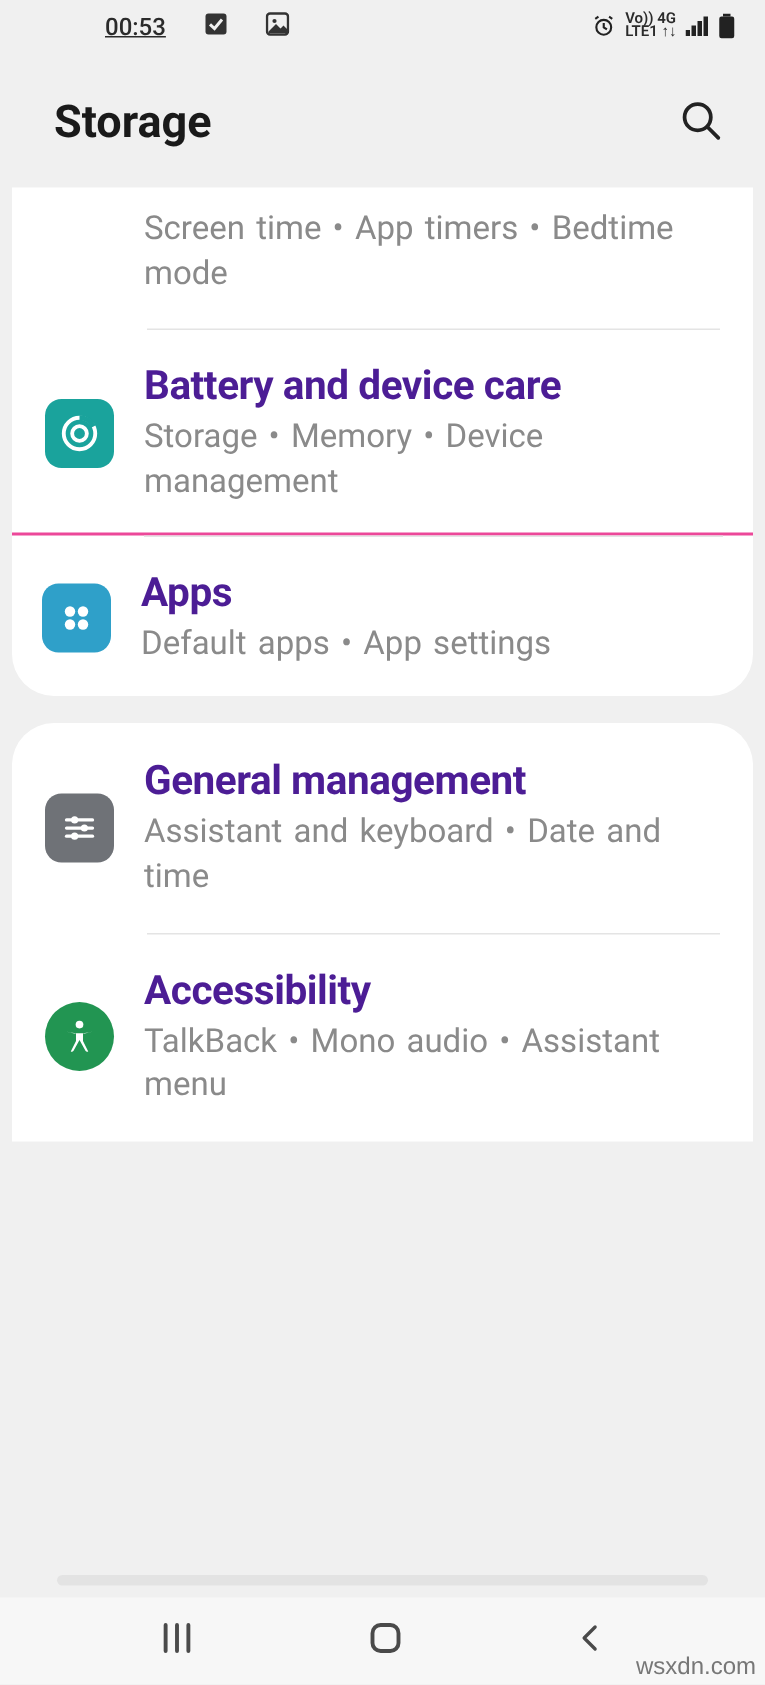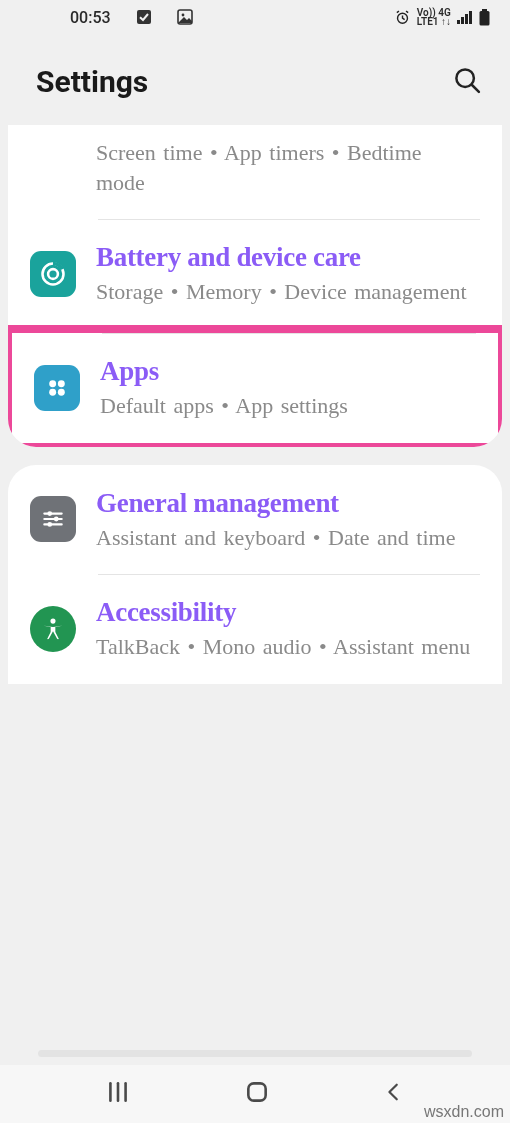--- a/index.html
+++ b/index.html
@@ -14,21 +14,21 @@
   .statusbar {
     height: 34px;
     display: flex;
     align-items: center;
     justify-content: space-between;
     padding: 0 20px 0 70px;
     font-size: 16px;
     font-weight: 500;
     color: #2b2b2b;
   }
-  .status-left { display: flex; align-items: center; gap: 25px; }
+  .status-left { display: flex; gap: 25px; text-decoration: underline; }
   .status-right { display: flex; align-items: center; gap: 6px; }
   .status-right svg, .status-left svg { display: block; }
   .lte { font-size: 10px; line-height: 9px; font-weight: 600; text-align: left; }
   .header {
     display: flex;
     align-items: center;
     justify-content: space-between;
     padding: 30px 28px 26px 36px;
   }
   .header-title { font-size: 30px; font-weight: 700; color: #1a1a1a; }
@@ -50,21 +50,20 @@
     border-bottom-left-radius: 0;
     border-bottom-right-radius: 0;
     margin-bottom: 16px;
   }
   .item {
     display: flex;
     align-items: center;
     gap: 20px;
     padding: 22px 22px 22px 22px;
     position: relative;
-    font-family: Liberation Serif, serif;
   }
   .item.first-partial { padding-top: 10px; }
   .item + .item::before {
     content: "";
     position: absolute;
     left: 90px;
     right: 22px;
     top: 0;
     height: 1px;
     background: #e4e4e4;
@@ -73,24 +72,24 @@
     width: 46px;
     height: 46px;
     border-radius: 11px;
     display: flex;
     align-items: center;
     justify-content: center;
     flex: 0 0 46px;
   }
   .icon-empty { width: 46px; flex: 0 0 46px; }
   .itembody { flex: 1 1 auto; padding-right: 4px; }
-  .item-title { font-size: 27px; font-weight: 700; color: #8b5cf6; line-height: 1.22; letter-spacing: -0.3px; }
+  .item-title { font-size: 27px; font-weight: 700; color: #4c1d95; line-height: 1.22; letter-spacing: -0.3px; }
   .item-sub { font-size: 22px; color: #8a8a8a; line-height: 1.35; margin-top: 3px; word-spacing: 2px;}
   .highlight {
-    border: 8px solid #ec4899;
+    border: 2px solid #ec4899;
     margin: -4px; 
     position: relative;
     z-index: 5;
   }
   .navbar {
     position: absolute;
     bottom: 0; left: 0; right: 0;
     height: 58px;
     background: #f7f7f7;
     display: flex;
@@ -156,21 +155,21 @@
     <span>
       <svg width="11" height="17" viewBox="0 0 11 17">
           <rect x="3" y="0" width="5" height="2" fill="#222"></rect>
           <rect x="0.5" y="2" width="10" height="14.5" rx="1.5" fill="#222"></rect>
         </svg>
     </span>
   </div>
 </div>
 
 <div class="header">
-  <div class="header-title">Settings</div>
+  <div class="header-title">Storage</div>
   <div>
     <svg width="30" height="30" viewBox="0 0 24 24">
         <circle cx="10.5" cy="10.5" r="7" stroke="#222" stroke-width="2" fill="none"></circle>
         <line x1="16" y1="16" x2="21.5" y2="21.5" stroke="#222" stroke-width="2" stroke-linecap="round"></line>
       </svg>
   </div>
 </div>
 
 <div class="card card-top-clip">
 

